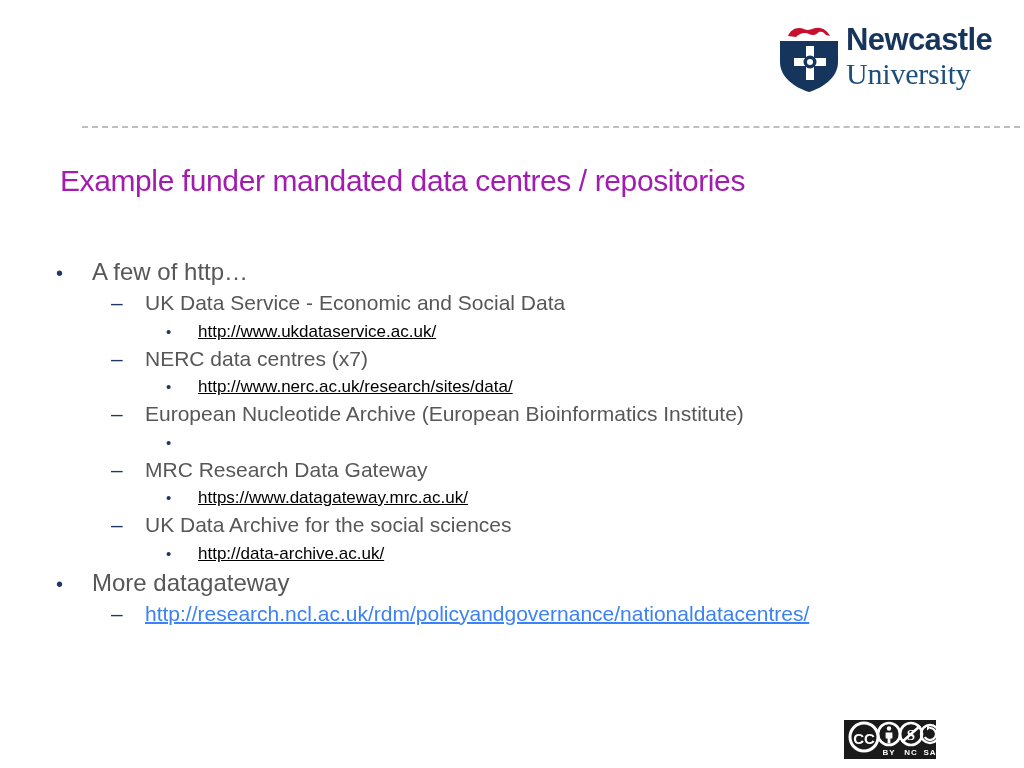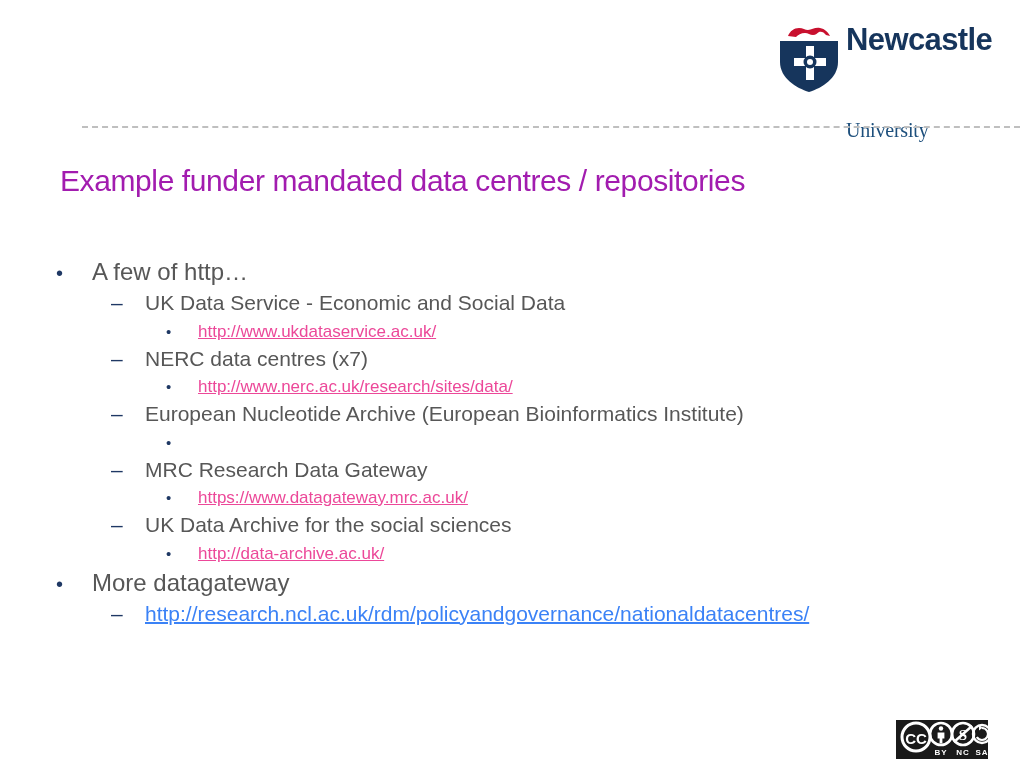--- a/index.html
+++ b/index.html
@@ -30,37 +30,36 @@
     width: 62px;
     height: 72px;
     flex: none;
     margin-right: 6px;
   }
   .wordmark {
     display: flex;
     flex-direction: column;
     justify-content: flex-start;
     padding-top: 2px;
-    gap: 48px;
   }
   .wm-newcastle {
     font-family: "Liberation Sans", sans-serif;
     font-weight: bold;
     font-size: 31px;
     line-height: 31px;
     color: #16355c;
     letter-spacing: -0.6px;
   }
   .wm-university {
     font-family: "Liberation Serif", serif;
-    font-size: 20px;
+    font-size: 30px;
     line-height: 31px;
     color: #1d4f7c;
     letter-spacing: -0.2px;
-    margin-top: 12px;
+    margin-top: 3px;
   }
 
   
   .title-rule {
     position: absolute;
     left: 82px;
     top: 126px;
     width: 938px;
     height: 0;
     border-top: 2px dashed #bfbfbf;
@@ -129,30 +128,30 @@
     font-size: 17px;
     line-height: 27px;
     padding-left: 110px;
   }
   .lvl3 .bullet {
     width: 32px;
     font-size: 15px;
   }
 
   a.link {
-    color: #ec4899;
+    color: #000000;
     text-decoration: underline;
     text-underline-offset: 1px;
   }
   .lvl2 a.link { color: #3b82f6; }
 
   
   .cc-badge {
     position: absolute;
-    left: 893px;
+    left: 841px;
     top: 717px;
     width: 98px;
     height: 45px;
     background: #fde047;
   }
   .cc-badge svg { display: block; }
 </style>
 </head>
 <body>
 

